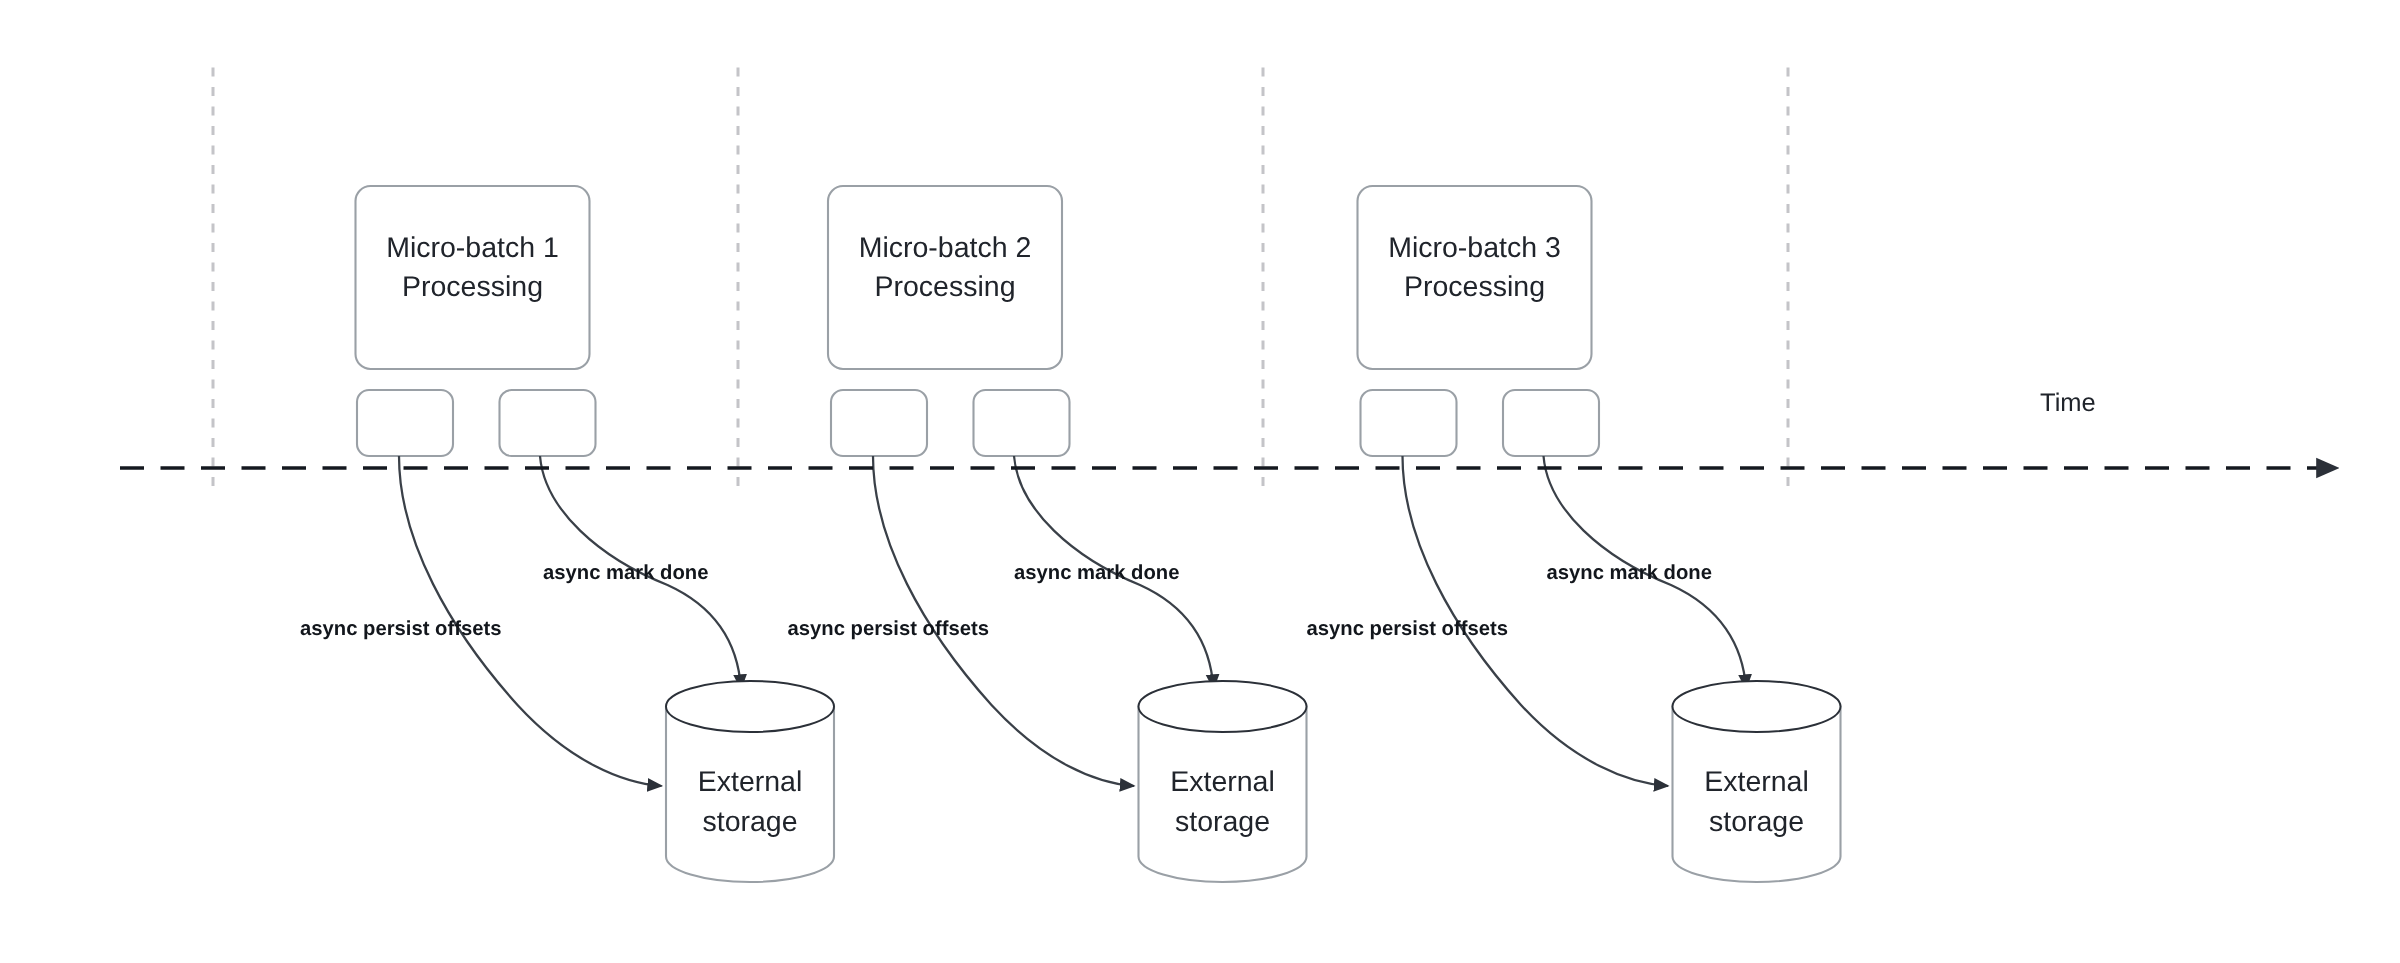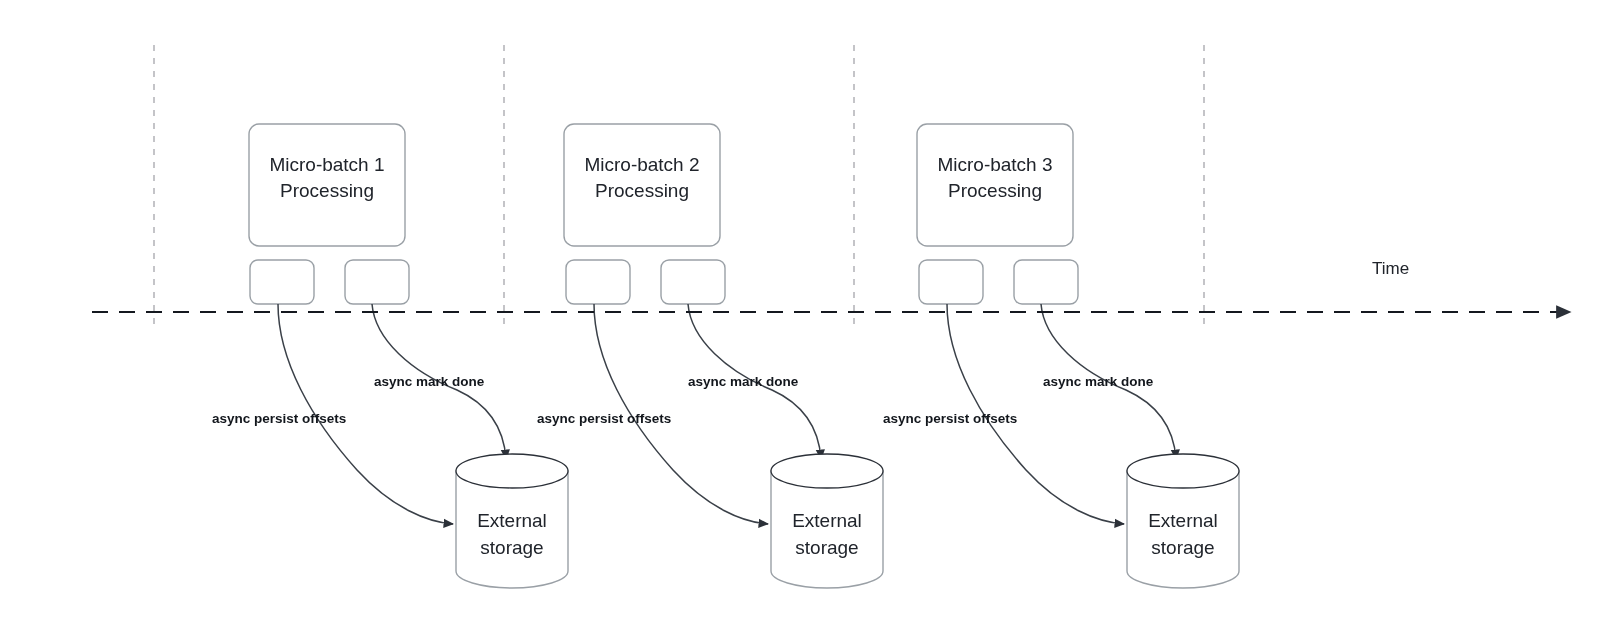--- a/index.html
+++ b/index.html
@@ -10,21 +10,20 @@
   body {
     width: 1600px;
     height: 642px;
     position: relative;
     font-family: "Liberation Sans", sans-serif;
     overflow: hidden;
   }
   #diagram-root {
     position: absolute;
     inset: 0;
-    margin-left: 12px;
   }
   svg#diagram-svg {
     position: absolute;
     top: 0;
     left: 0;
     width: 1600px;
     height: 642px;
     display: block;
   }
   .box-label {

